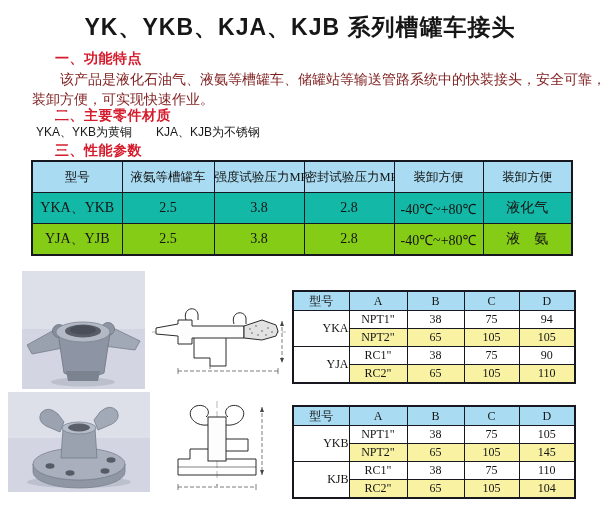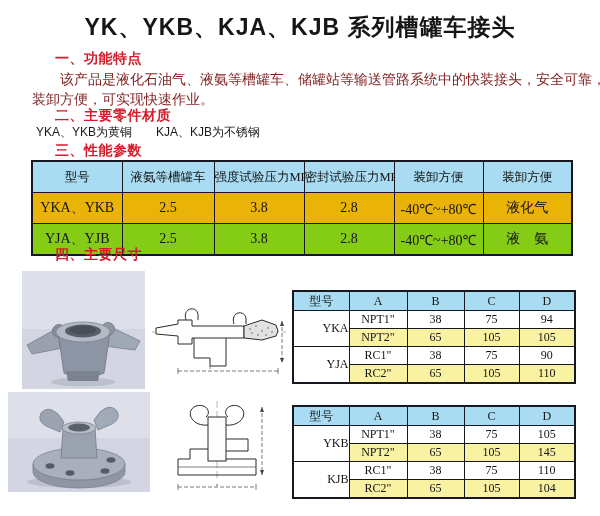--- a/index.html
+++ b/index.html
@@ -31,21 +31,21 @@
   table{border-collapse:collapse;table-layout:fixed;font-family:"Liberation Serif",serif;}
   .perf{
     position:absolute;left:31px;top:160px;width:542px;
     border:2px solid #17171f;
   }
   .perf th,.perf td{
     border:1px solid #17171f;text-align:center;vertical-align:middle;
     padding:0;overflow:hidden;white-space:nowrap;
   }
   .perf th{height:30px;background:#a9dcf2;font-weight:normal;font-size:12.5px;}
-  .perf td{height:30px;font-size:14px;background:#eab308;}
+  .perf td{height:30px;font-size:14px;background:#14b8a6;}
   .perf tr.yellow td{background:#84cc16;}
 
   .dim-label{
     position:absolute;left:292px;font-size:12px;color:#222;
     font-family:Liberation Sans, sans-serif;
     margin-top:20px;
   }
   .lbl-a{top:276px;}
   .lbl-b{top:391px;}
   .dim{
@@ -117,21 +117,20 @@
         <td>YJA、YJB</td>
         <td>2.5</td>
         <td>3.8</td>
         <td>2.8</td>
         <td>-40℃~+80℃</td>
         <td>液　氨</td>
       </tr>
     </tbody>
   </table>
 
-  <div class="sec-heading h-dimensions">四、主要尺寸</div>
 
   <div class="illus photo-top">
     <svg width="123" height="118" viewBox="0 0 123 118">
       <rect width="123" height="118" fill="#d3d6e2"></rect>
       <rect width="123" height="58" fill="#dde0e9"></rect>
       <ellipse cx="61" cy="111" rx="32" ry="4.5" fill="#bcc0cc"></ellipse>
       <polygon points="5,74 32,59 43,66 41,77 10,83" fill="#99a0ae" stroke="#767d8b" stroke-width="0.8"></polygon>
       <polygon points="118,70 91,57 80,64 82,75 113,79" fill="#a2a9b6" stroke="#767d8b" stroke-width="0.8"></polygon>
       <circle cx="37" cy="60" r="6.5" fill="#868d9b" stroke="#6d7482" stroke-width="0.8"></circle>
       <circle cx="86" cy="58" r="6.5" fill="#8e95a3" stroke="#6d7482" stroke-width="0.8"></circle>

